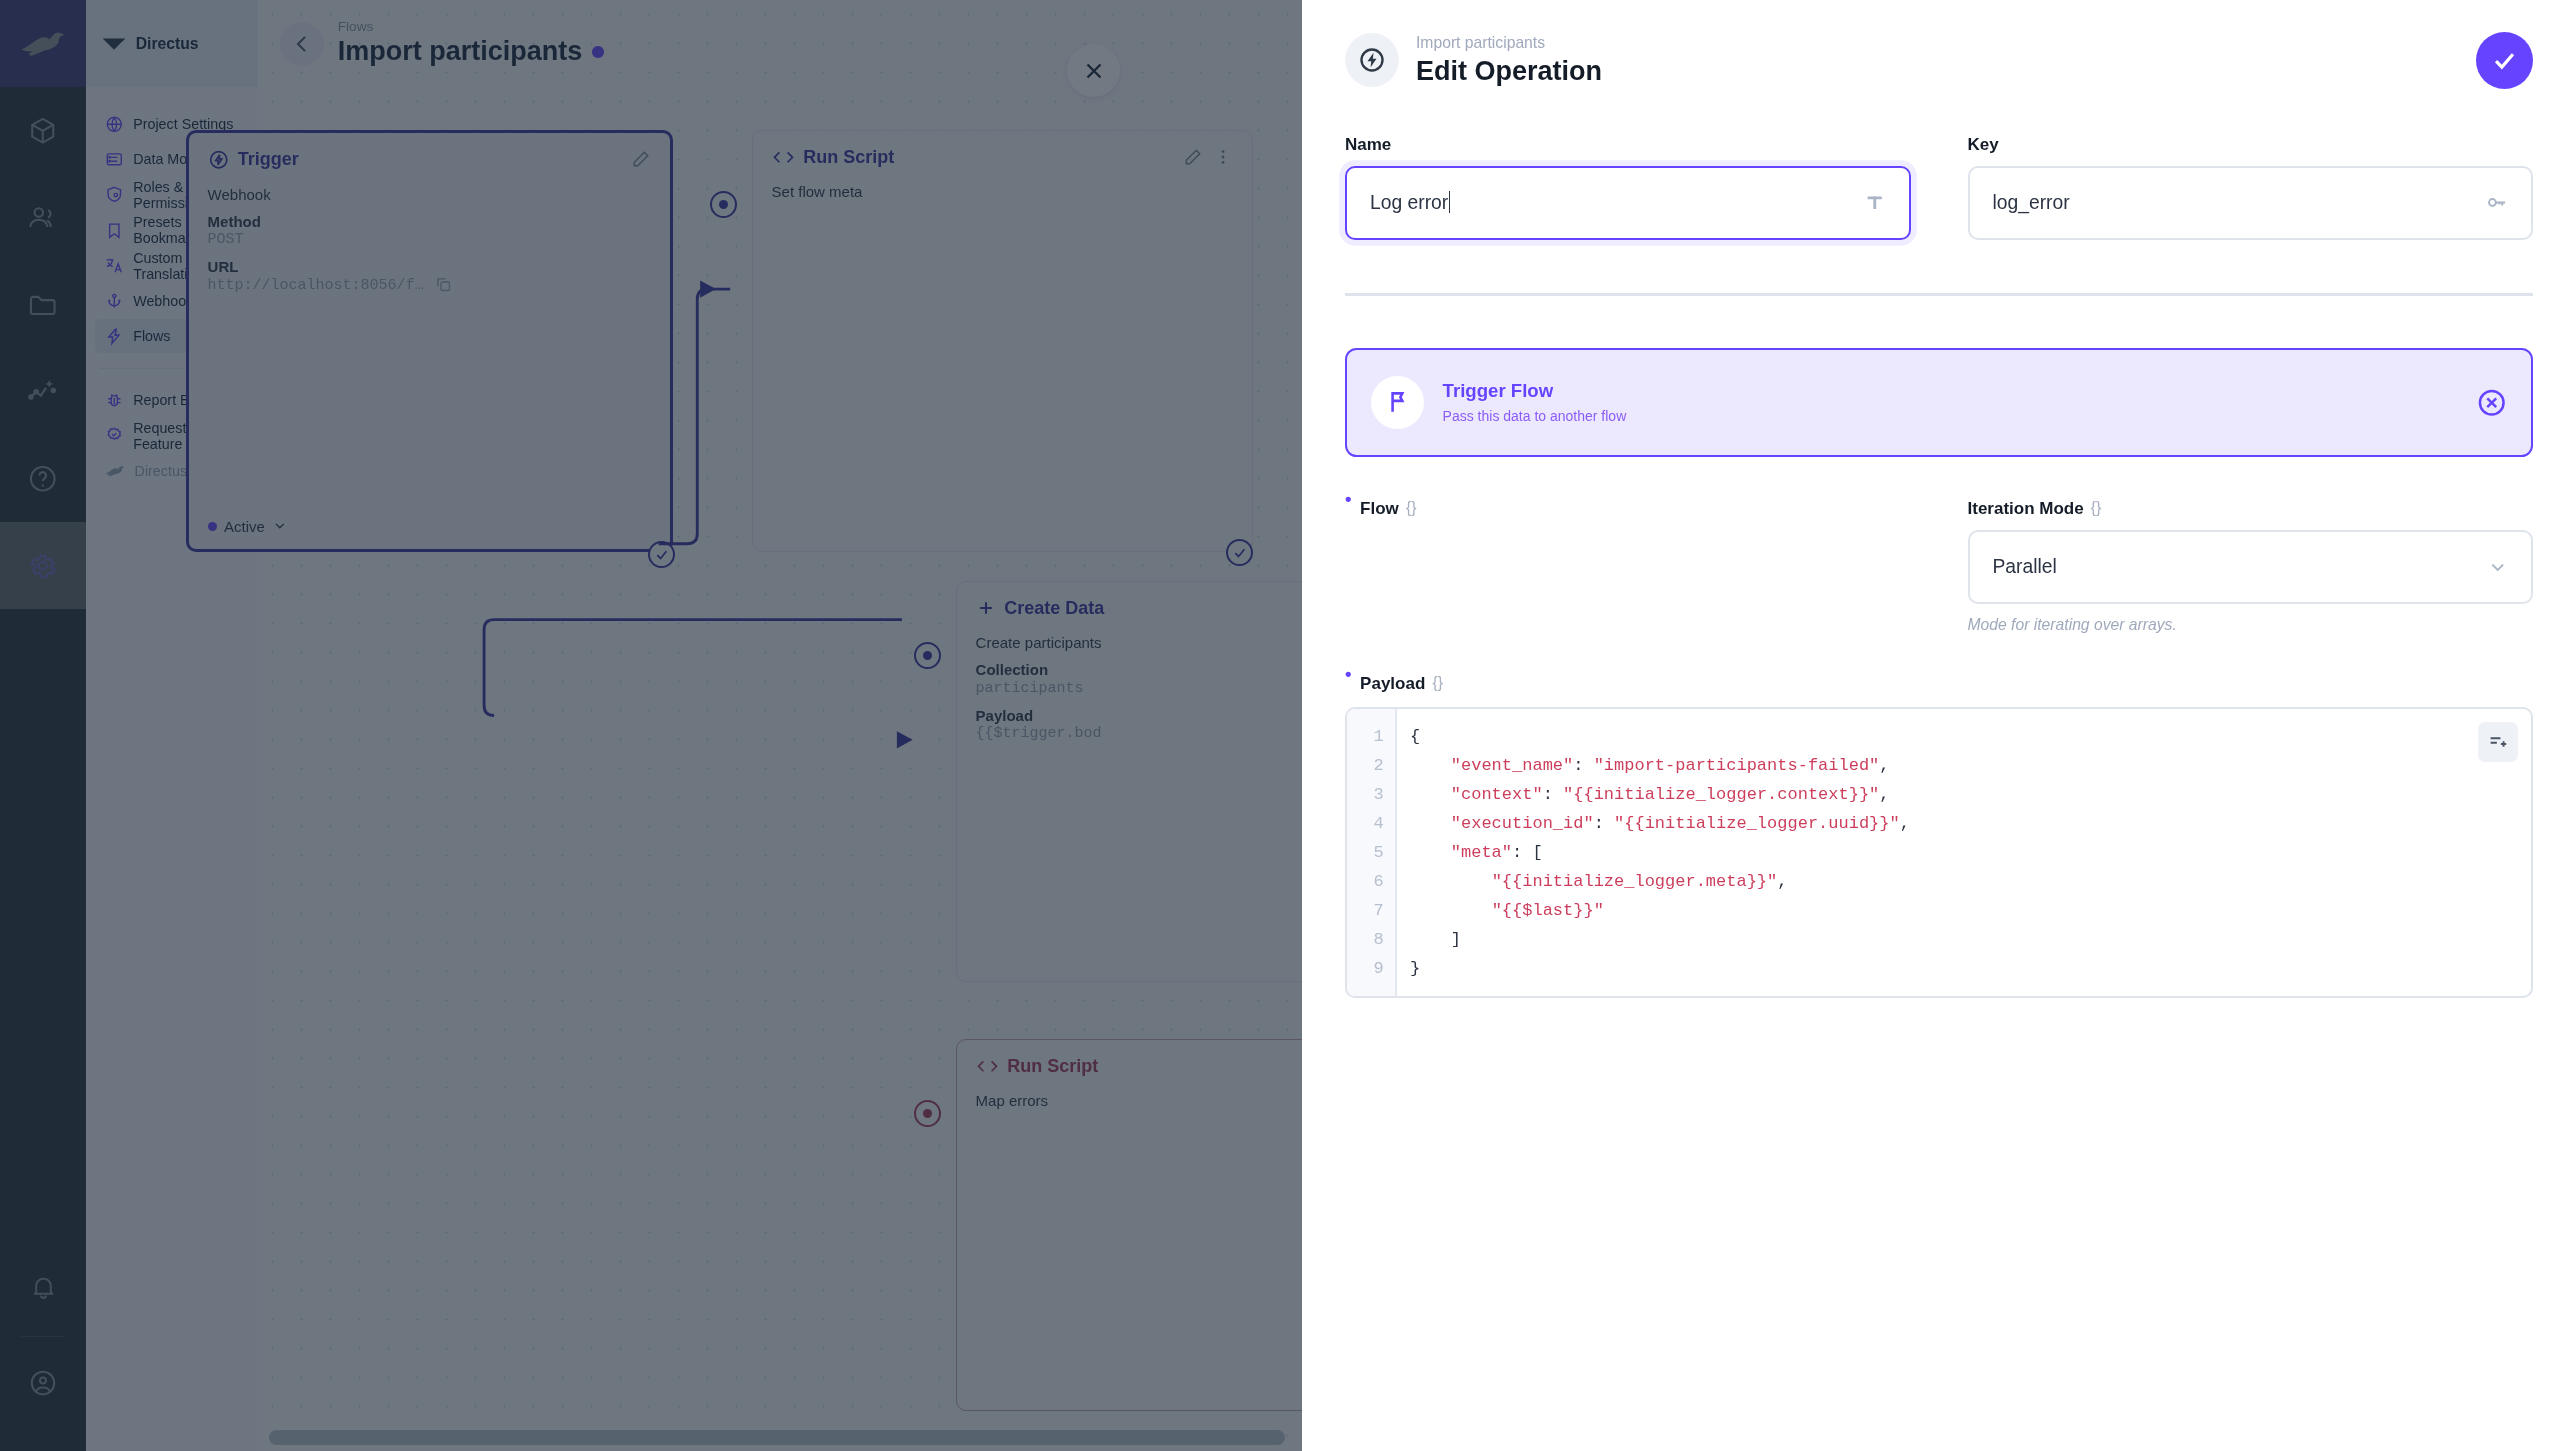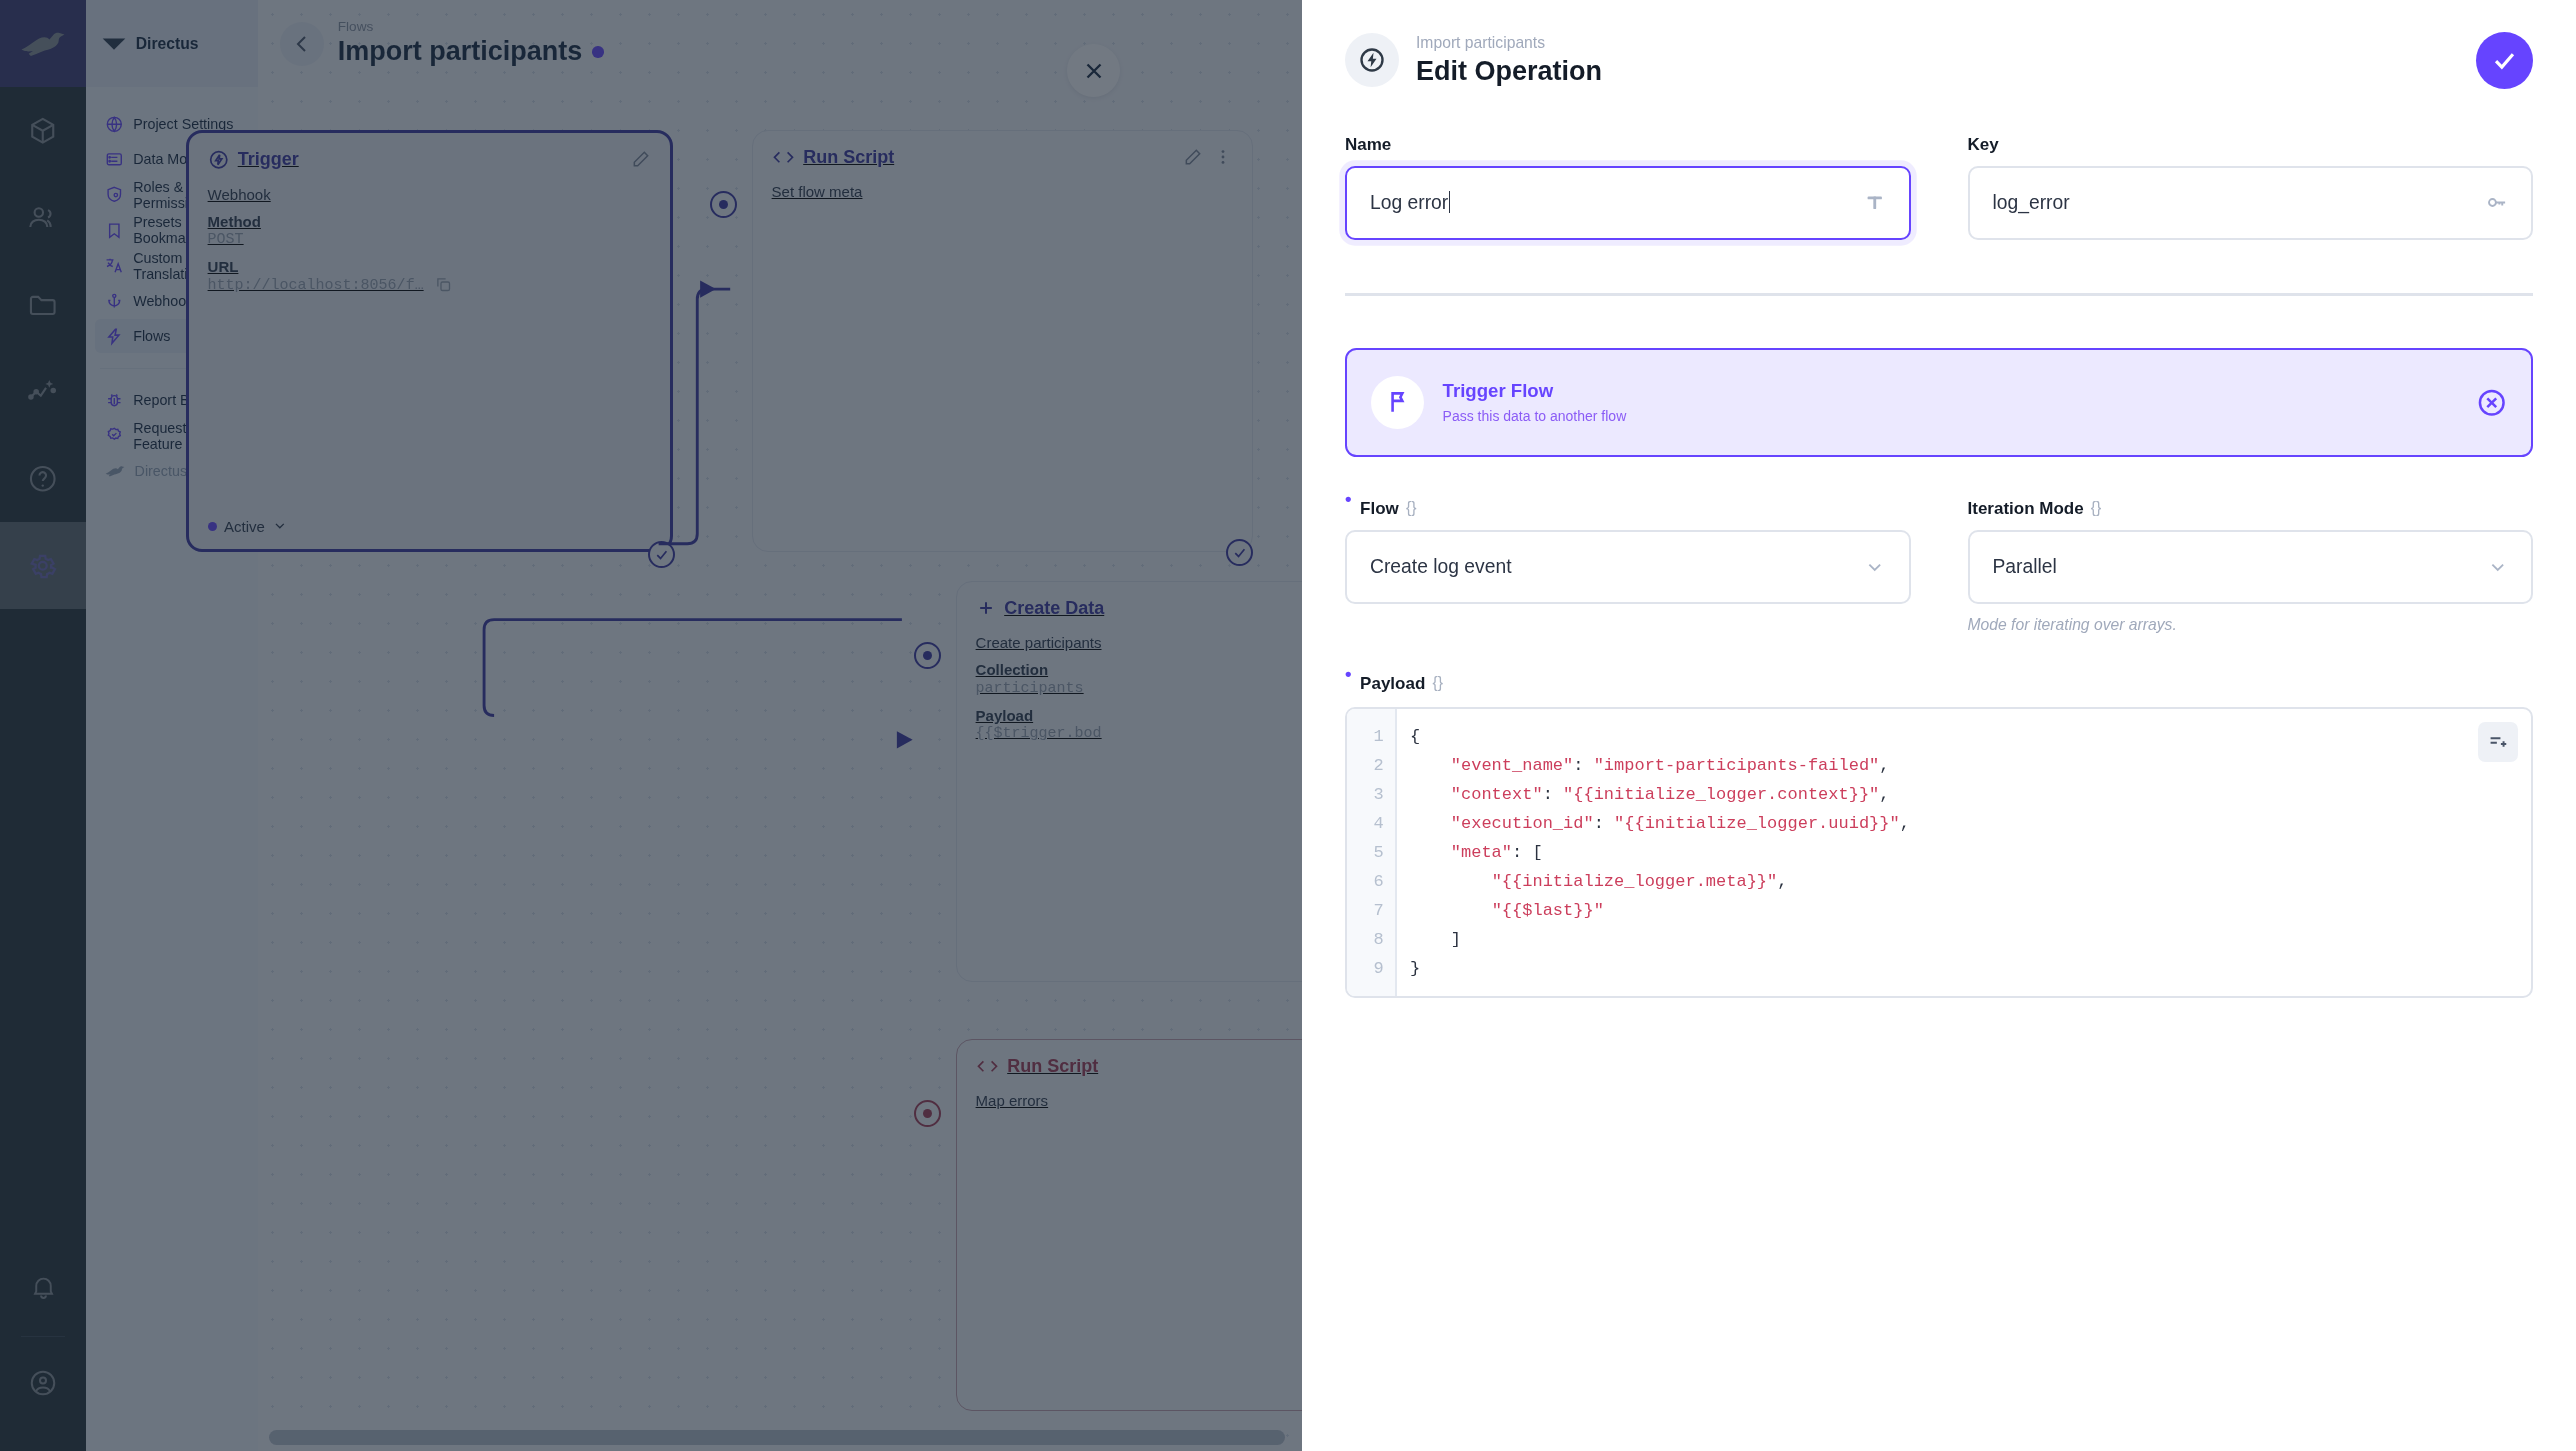--- a/index.html
+++ b/index.html
@@ -67,22 +67,22 @@
   .flow-title { font-size: 27px; font-weight: 700; color: #172940; display:flex; align-items:center; gap: 10px;}
   .flow-dot { width: 11.4px; height: 11.4px; border-radius: 50%; background: #6644ff; }
 
   .close-btn {
     position: absolute; left: 809px; top: 44px; width: 53px; height: 53px;
     border-radius: 50%; background: #ffffff; display:flex; align-items:center; justify-content:center;
     color:#172940; box-shadow: 0 1.4px 5.7px rgba(0,0,0,.08);
   }
 
   .node {
-    position: absolute; border-radius: 16px; background: #f4f6fa;
-    border: 1.4px solid #dfe4ec; padding: 15.7px 18.6px; text-decoration: underline;
+    position: absolute; border-radius: 10px; background: #f4f6fa;
+    border: 1.4px solid #dfe4ec; padding: 15.7px 18.6px;
   }
   .node.selected { border: 3.6px solid #3a35a0; background: #eceff5; }
   .node-head { display:flex; align-items:center; justify-content:space-between; margin-bottom: 15.7px;}
   .node-title { display:flex; align-items:center; gap: 8.6px; font-size: 18px; font-weight:700; color:#3a35a0;}
   .node-title.red { color: #a73a55; }
   .node-actions { display:flex; align-items:center; gap:10px; color:#7c8697;}
   .node-label { font-size: 15px; font-weight: 700; color: #2e3a4c; margin-top: 10px;}
   .node-label.plain { font-weight: 400; }
   .node-val { font-size: 15px; color: #98a2b0; font-family: "Liberation Mono", monospace; margin-top: 1.4px;}
   .node-status { position:absolute; left: 18.6px; bottom: 14.3px; display:flex; align-items:center; gap:7.2px; font-size:15px; color:#2e3a4c;}
@@ -583,28 +583,20 @@
           </svg>
       </div>
     </div>
 
     <div class="row2" style="margin-top:42px">
       <div class="col">
         <div class="fld-label">
           <span class="req">•</span>
           <span>Flow</span>
           <span class="brace">{}</span>
-        </div>
-        <div class="input select">
-          <span class="txt">Create log event</span>
-          <span class="endicon">
-            <svg width="21.5" height="21.5" viewBox="0 0 24 24" fill="none" stroke="currentColor" stroke-width="2">
-                <path d="M6 9.5l6 6 6-6"></path>
-              </svg>
-          </span>
         </div>
       </div>
       <div class="col">
         <div class="fld-label">
           <span>Iteration Mode</span>
           <span class="brace">{}</span>
         </div>
         <div class="input select">
           <span class="txt">Parallel</span>
           <span class="endicon">

